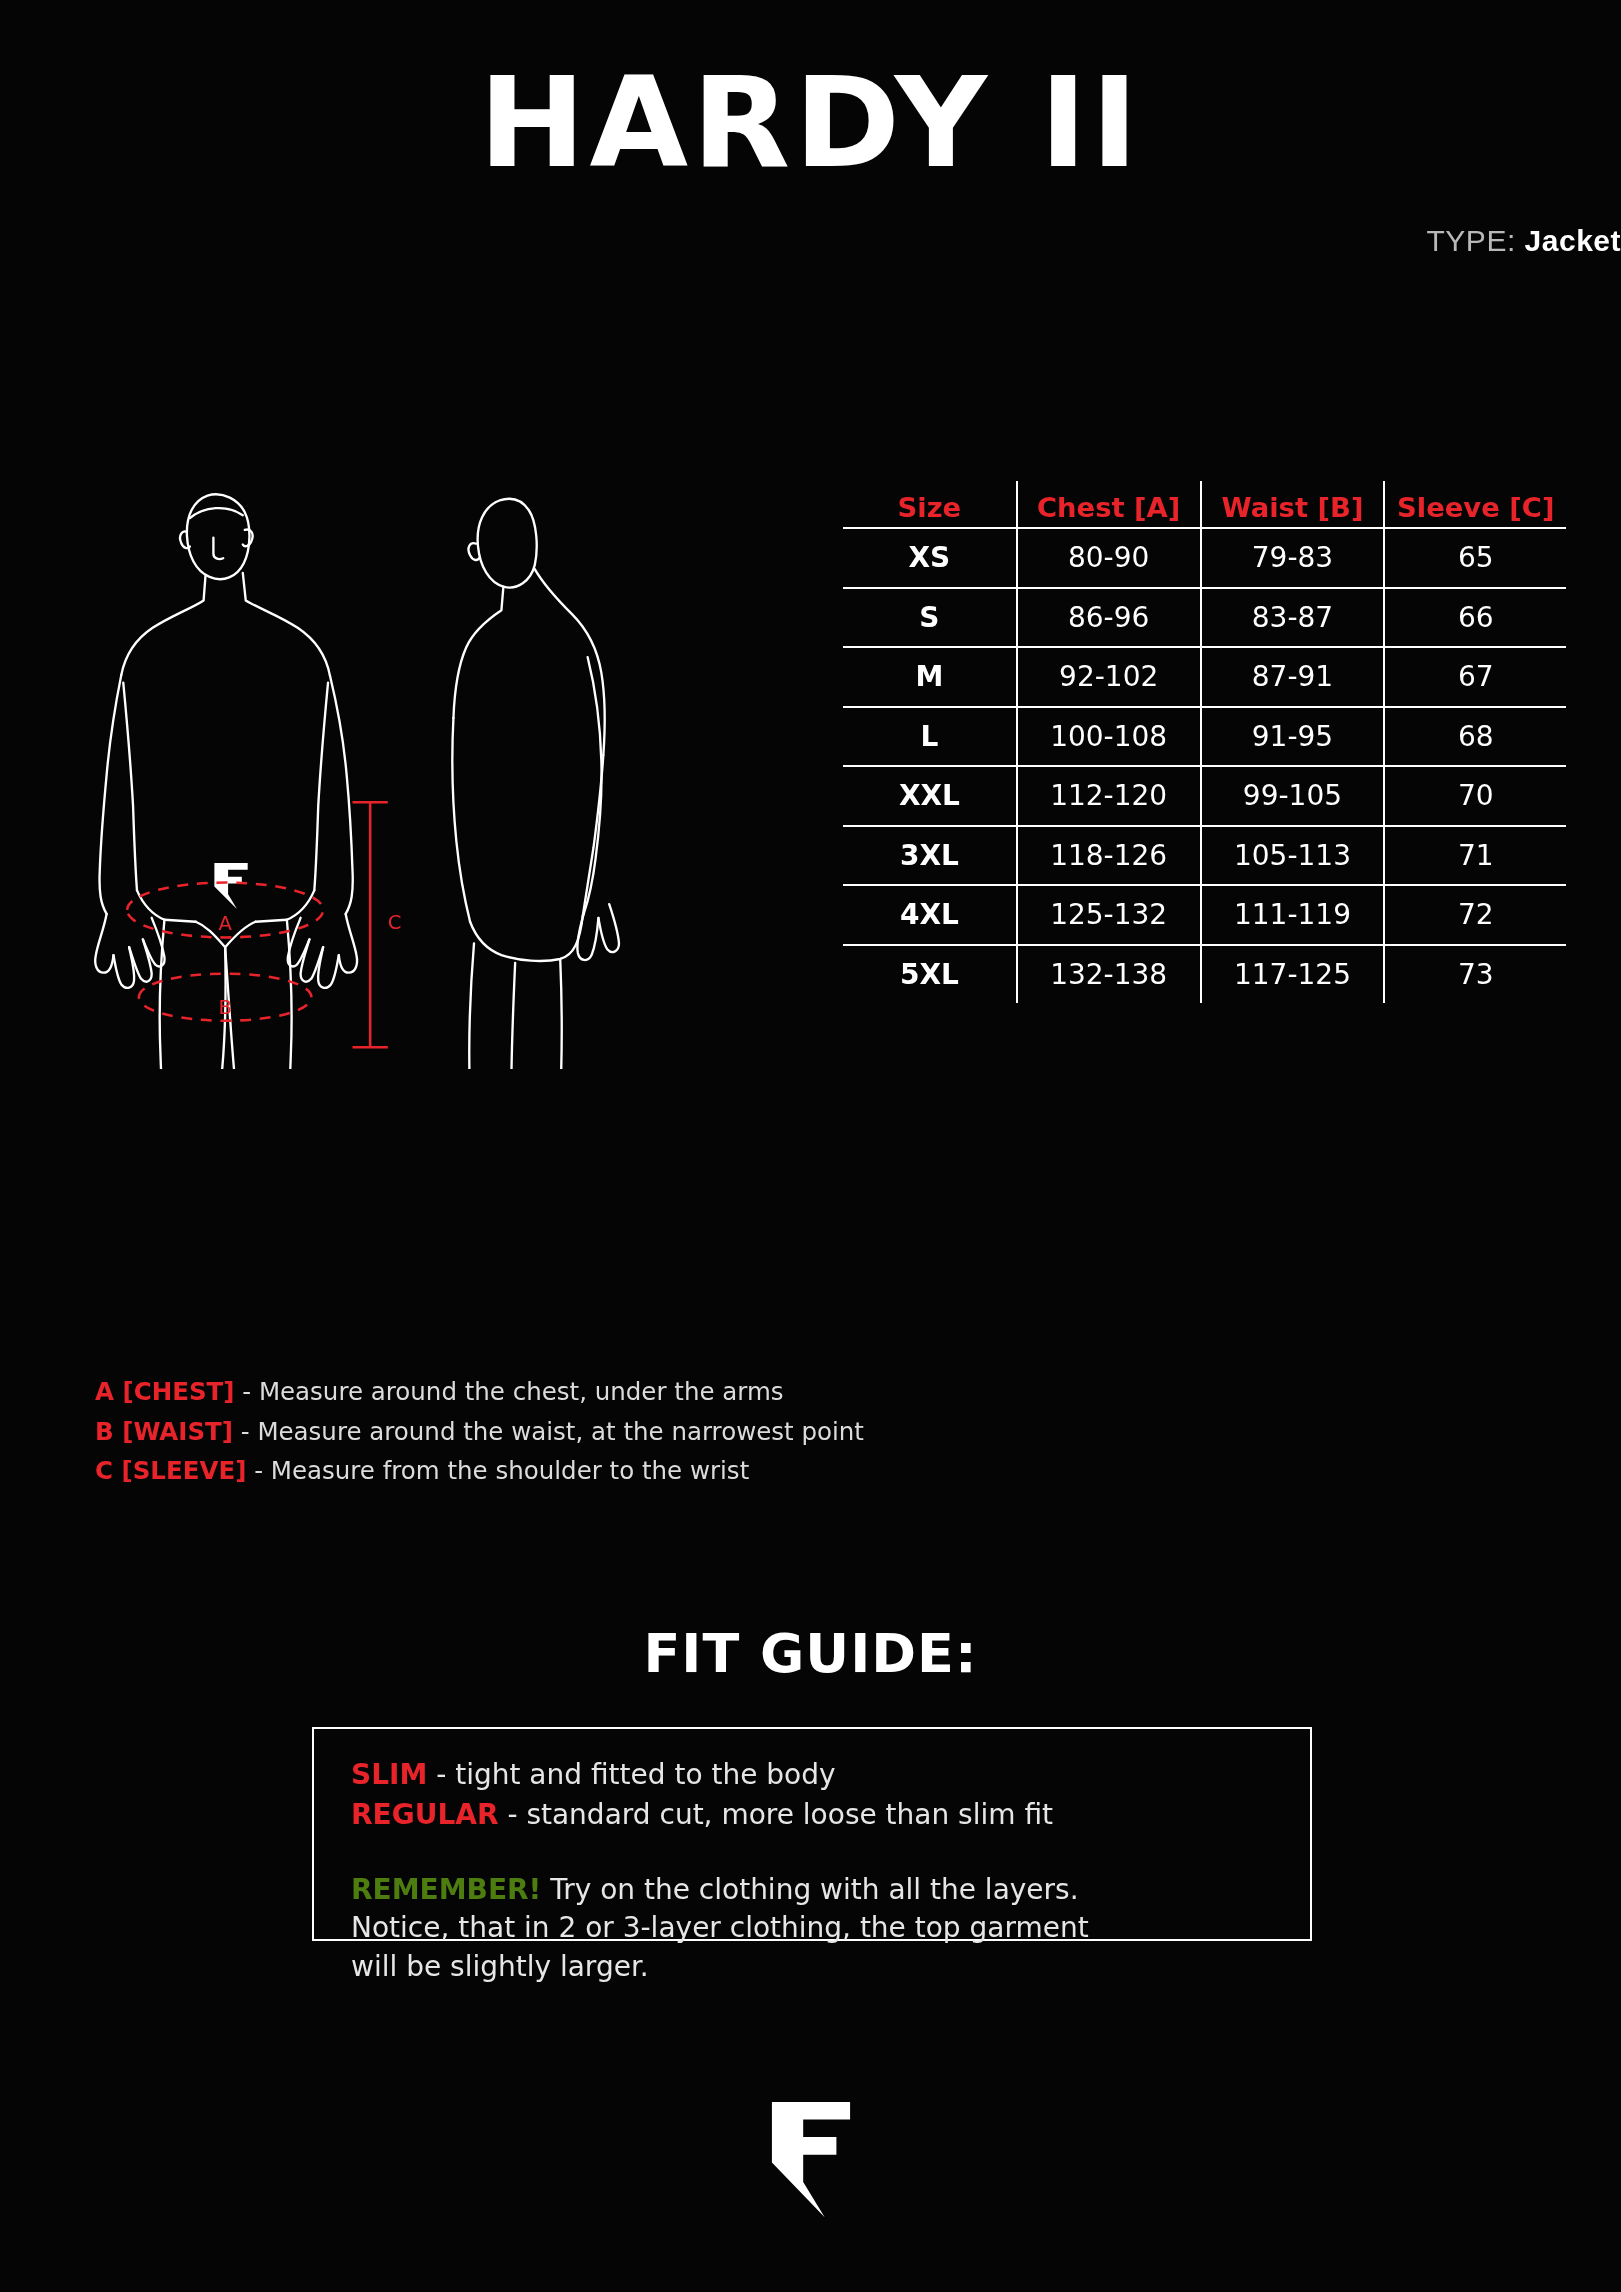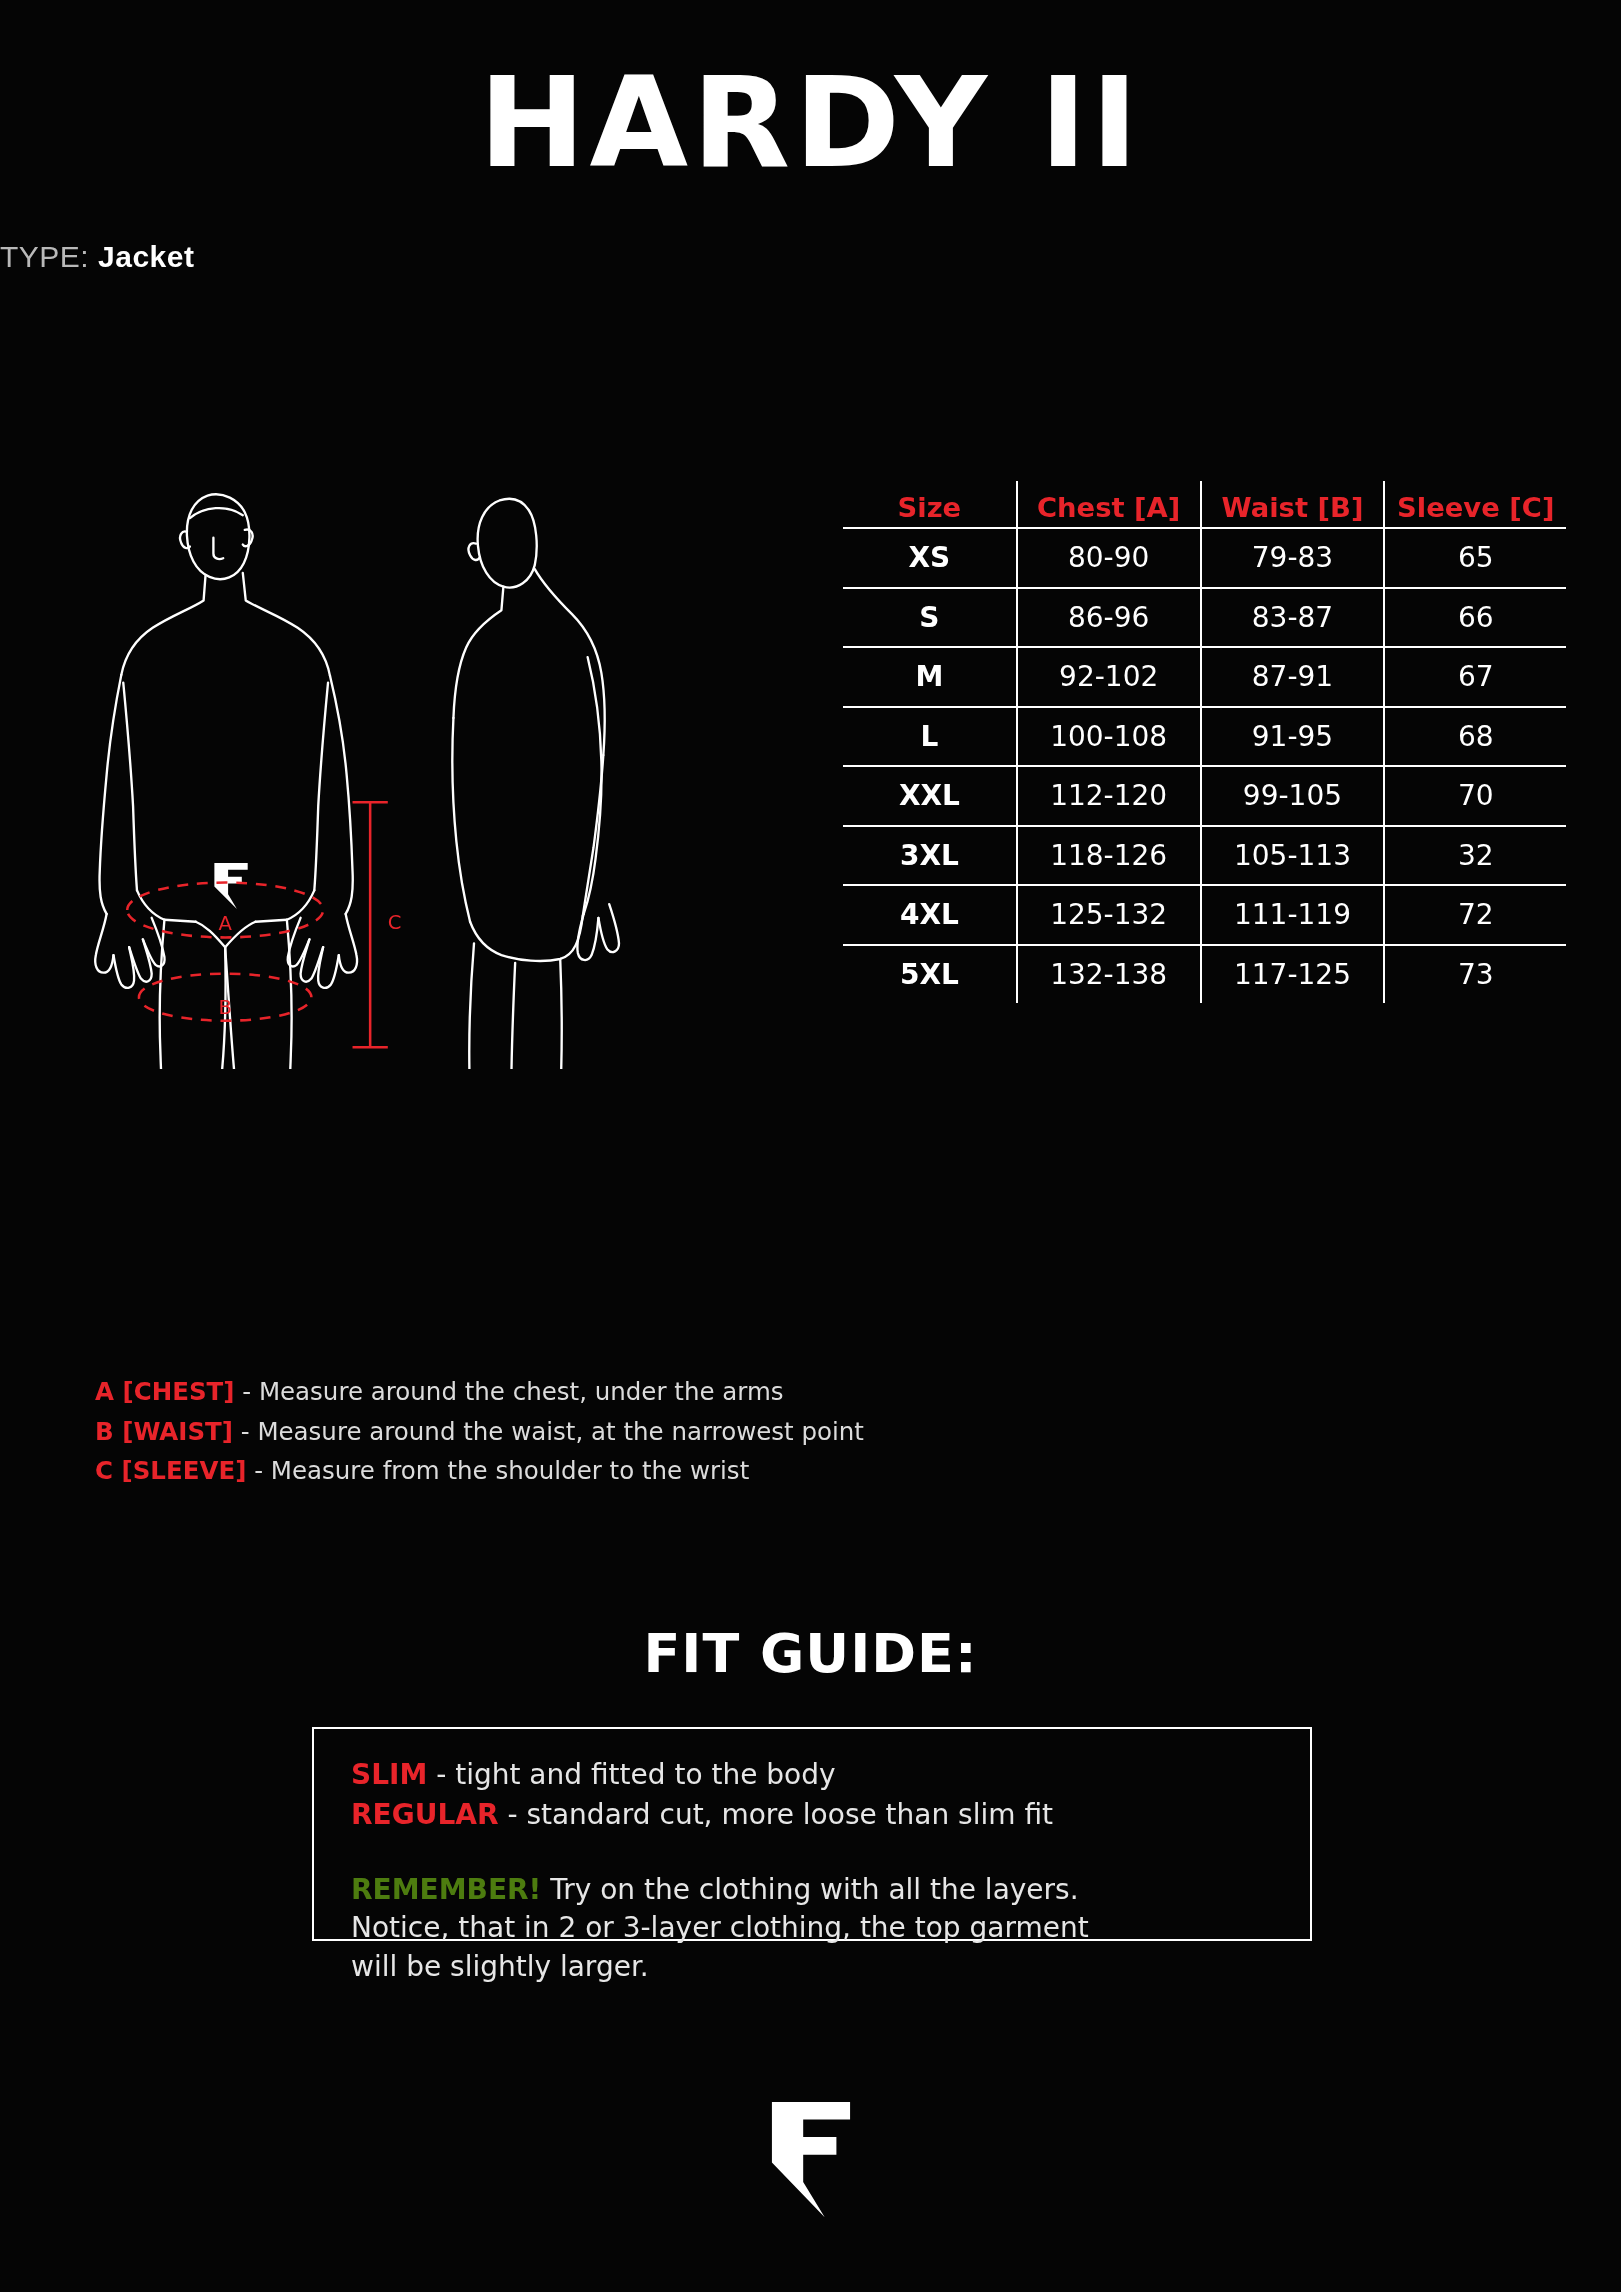--- a/index.html
+++ b/index.html
@@ -28,22 +28,22 @@
     font-weight: 700;
     font-size: 125px;
     letter-spacing: 3.9px;
     color: #ffffff;
     margin: 0;
     padding-top: 57px;
     line-height: 1.05;
     transform: scaleX(1.02);
   }
   .meta {
-    text-align: left;
-    margin-top: 46px;
+    text-align: right;
+    margin-top: 30px;
     line-height: 1.55;
   }
   .meta-row {
     font-size: 30px;
     color: #b9b9b9;
     letter-spacing: 0.5px;
   }
   .meta-row .val {
     color: #ffffff;
     font-weight: 700;
@@ -334,21 +334,21 @@
           <tr>
             <td class="size-col">XXL</td>
             <td>112-120</td>
             <td>99-105</td>
             <td>70</td>
           </tr>
           <tr>
             <td class="size-col">3XL</td>
             <td>118-126</td>
             <td>105-113</td>
-            <td>32</td>
+            <td>71</td>
           </tr>
           <tr>
             <td class="size-col">4XL</td>
             <td>125-132</td>
             <td>111-119</td>
             <td>72</td>
           </tr>
           <tr>
             <td class="size-col">5XL</td>
             <td>132-138</td>

